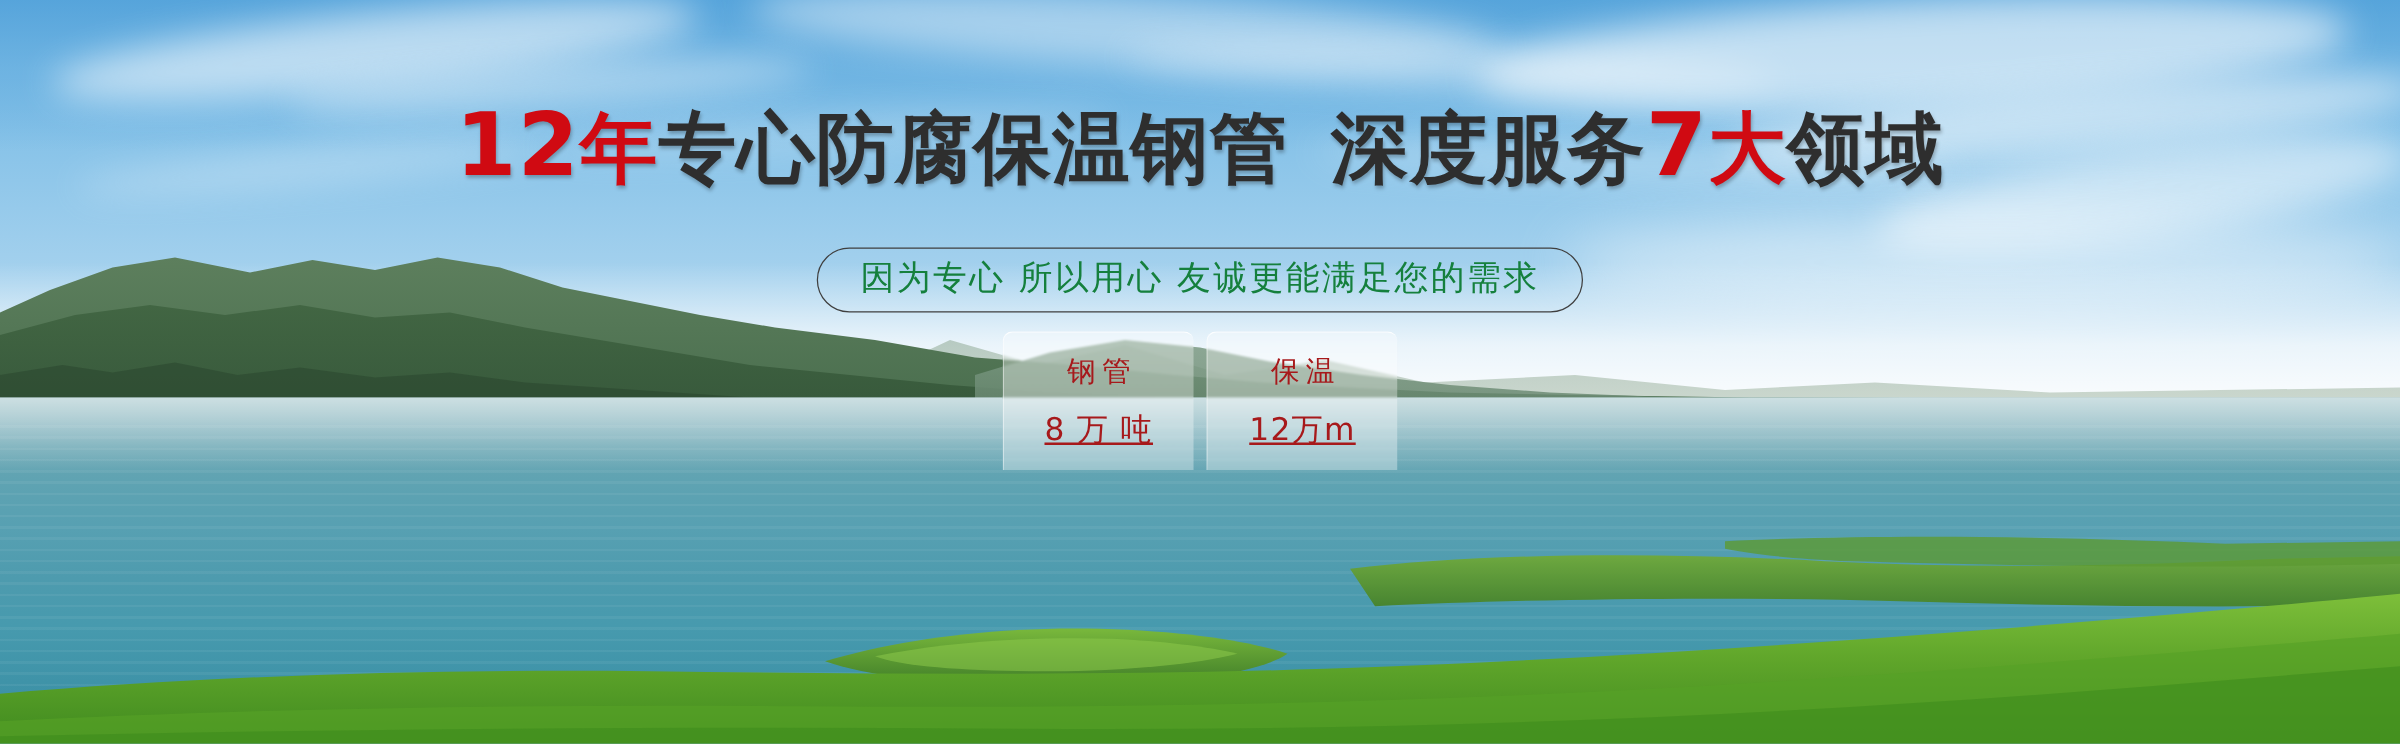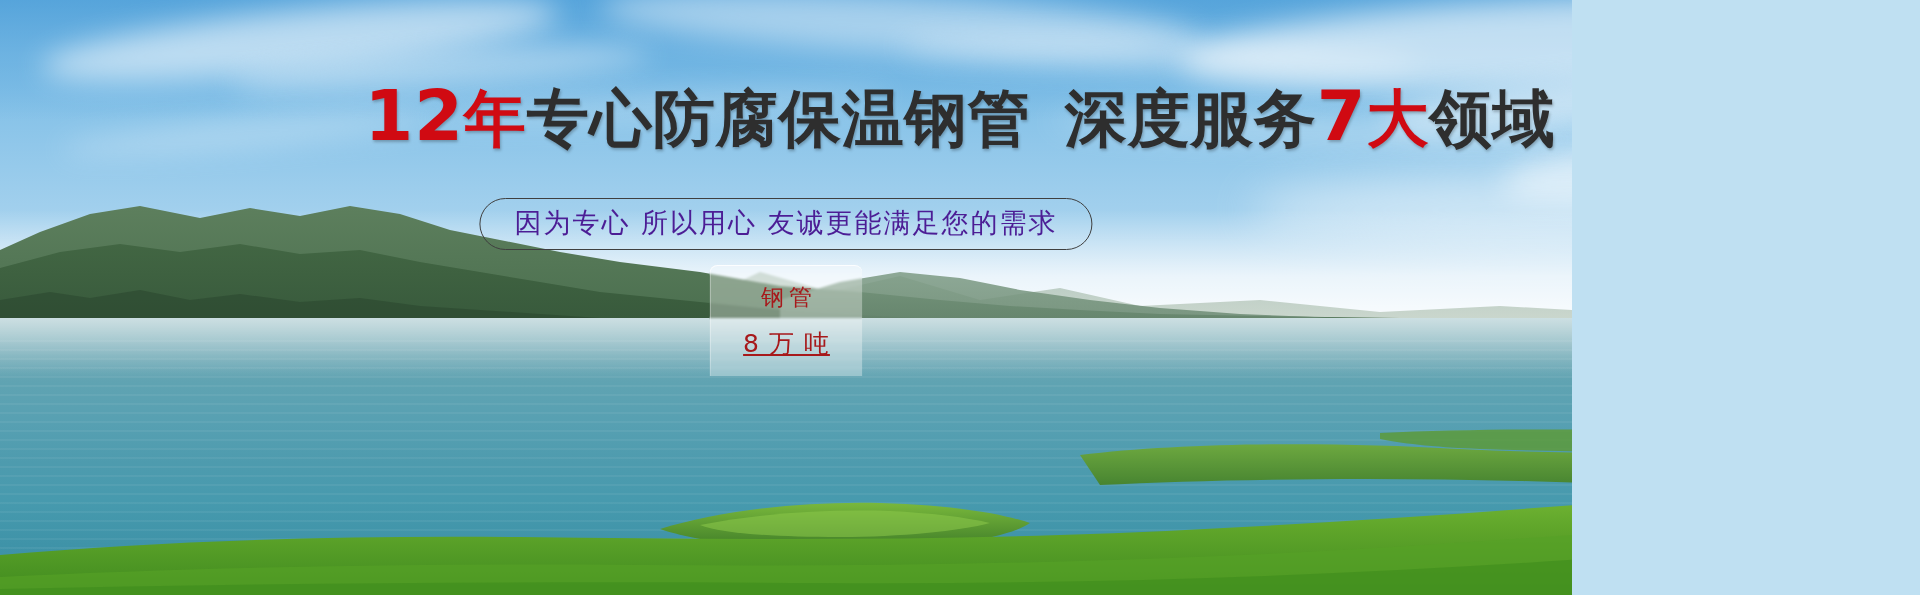--- a/index.html
+++ b/index.html
@@ -3,21 +3,21 @@
 <meta charset="utf-8">
 <title>Banner</title>
 <style>
   html,body{margin:0;padding:0;}
   body{
     width:1920px;height:595px;overflow:hidden;
     font-family:"Liberation Sans","DejaVu Sans",sans-serif;
     background:#bfe0f2;
   }
   .banner{
-    position:relative;width:1572px;height:595px;overflow:hidden;
+    position:relative;width:1920px;height:595px;overflow:hidden;
   }
 
   
   .sky{
     position:absolute;inset:0;
     background:
       linear-gradient(180deg,#6cb4e4 0%,#86c2e8 18%,#a6d2ee 38%,#c6e1f3 56%,#dceaf2 70%,#e8f0f2 80%,#eef3f2 100%);
   }
   .sky-deep{
     position:absolute;left:0;top:0;width:1920px;height:120px;
@@ -91,21 +91,21 @@
     font-size:70px;
     font-family:"DejaVu Sans","Liberation Sans",sans-serif;
   }
   .headline .gap{display:inline-block;width:34px;}
 
   .subpill{
     position:absolute;left:50%;top:198px;transform:translateX(-50%);
     border:1.5px solid #3f3f3f;
     border-radius:30px;
     padding:8px 34px 10px 34px;
-    color:#4c1d95;
+    color:#15803d;
     font-size:27px;
     line-height:32px;
     letter-spacing:2px;
     white-space:nowrap;
     font-family:"DejaVu Sans","Liberation Sans",sans-serif;
     text-align:right;
   }
 
   .cards{
     position:absolute;left:50%;top:265px;transform:translateX(-50%);
@@ -253,16 +253,22 @@
     <div class="cards">
 
       <div class="card">
         <div class="label">钢管</div>
         <div class="value">
           <span>8 万 吨</span><sup></sup>
         </div>
       </div>
 
 
+      <div class="card">
+        <div class="label">保温</div>
+        <div class="value">
+          <span>12万m</span><sup></sup>
+        </div>
+      </div>
 
     </div>
   </div>
 </div>
 
 </body></html>

